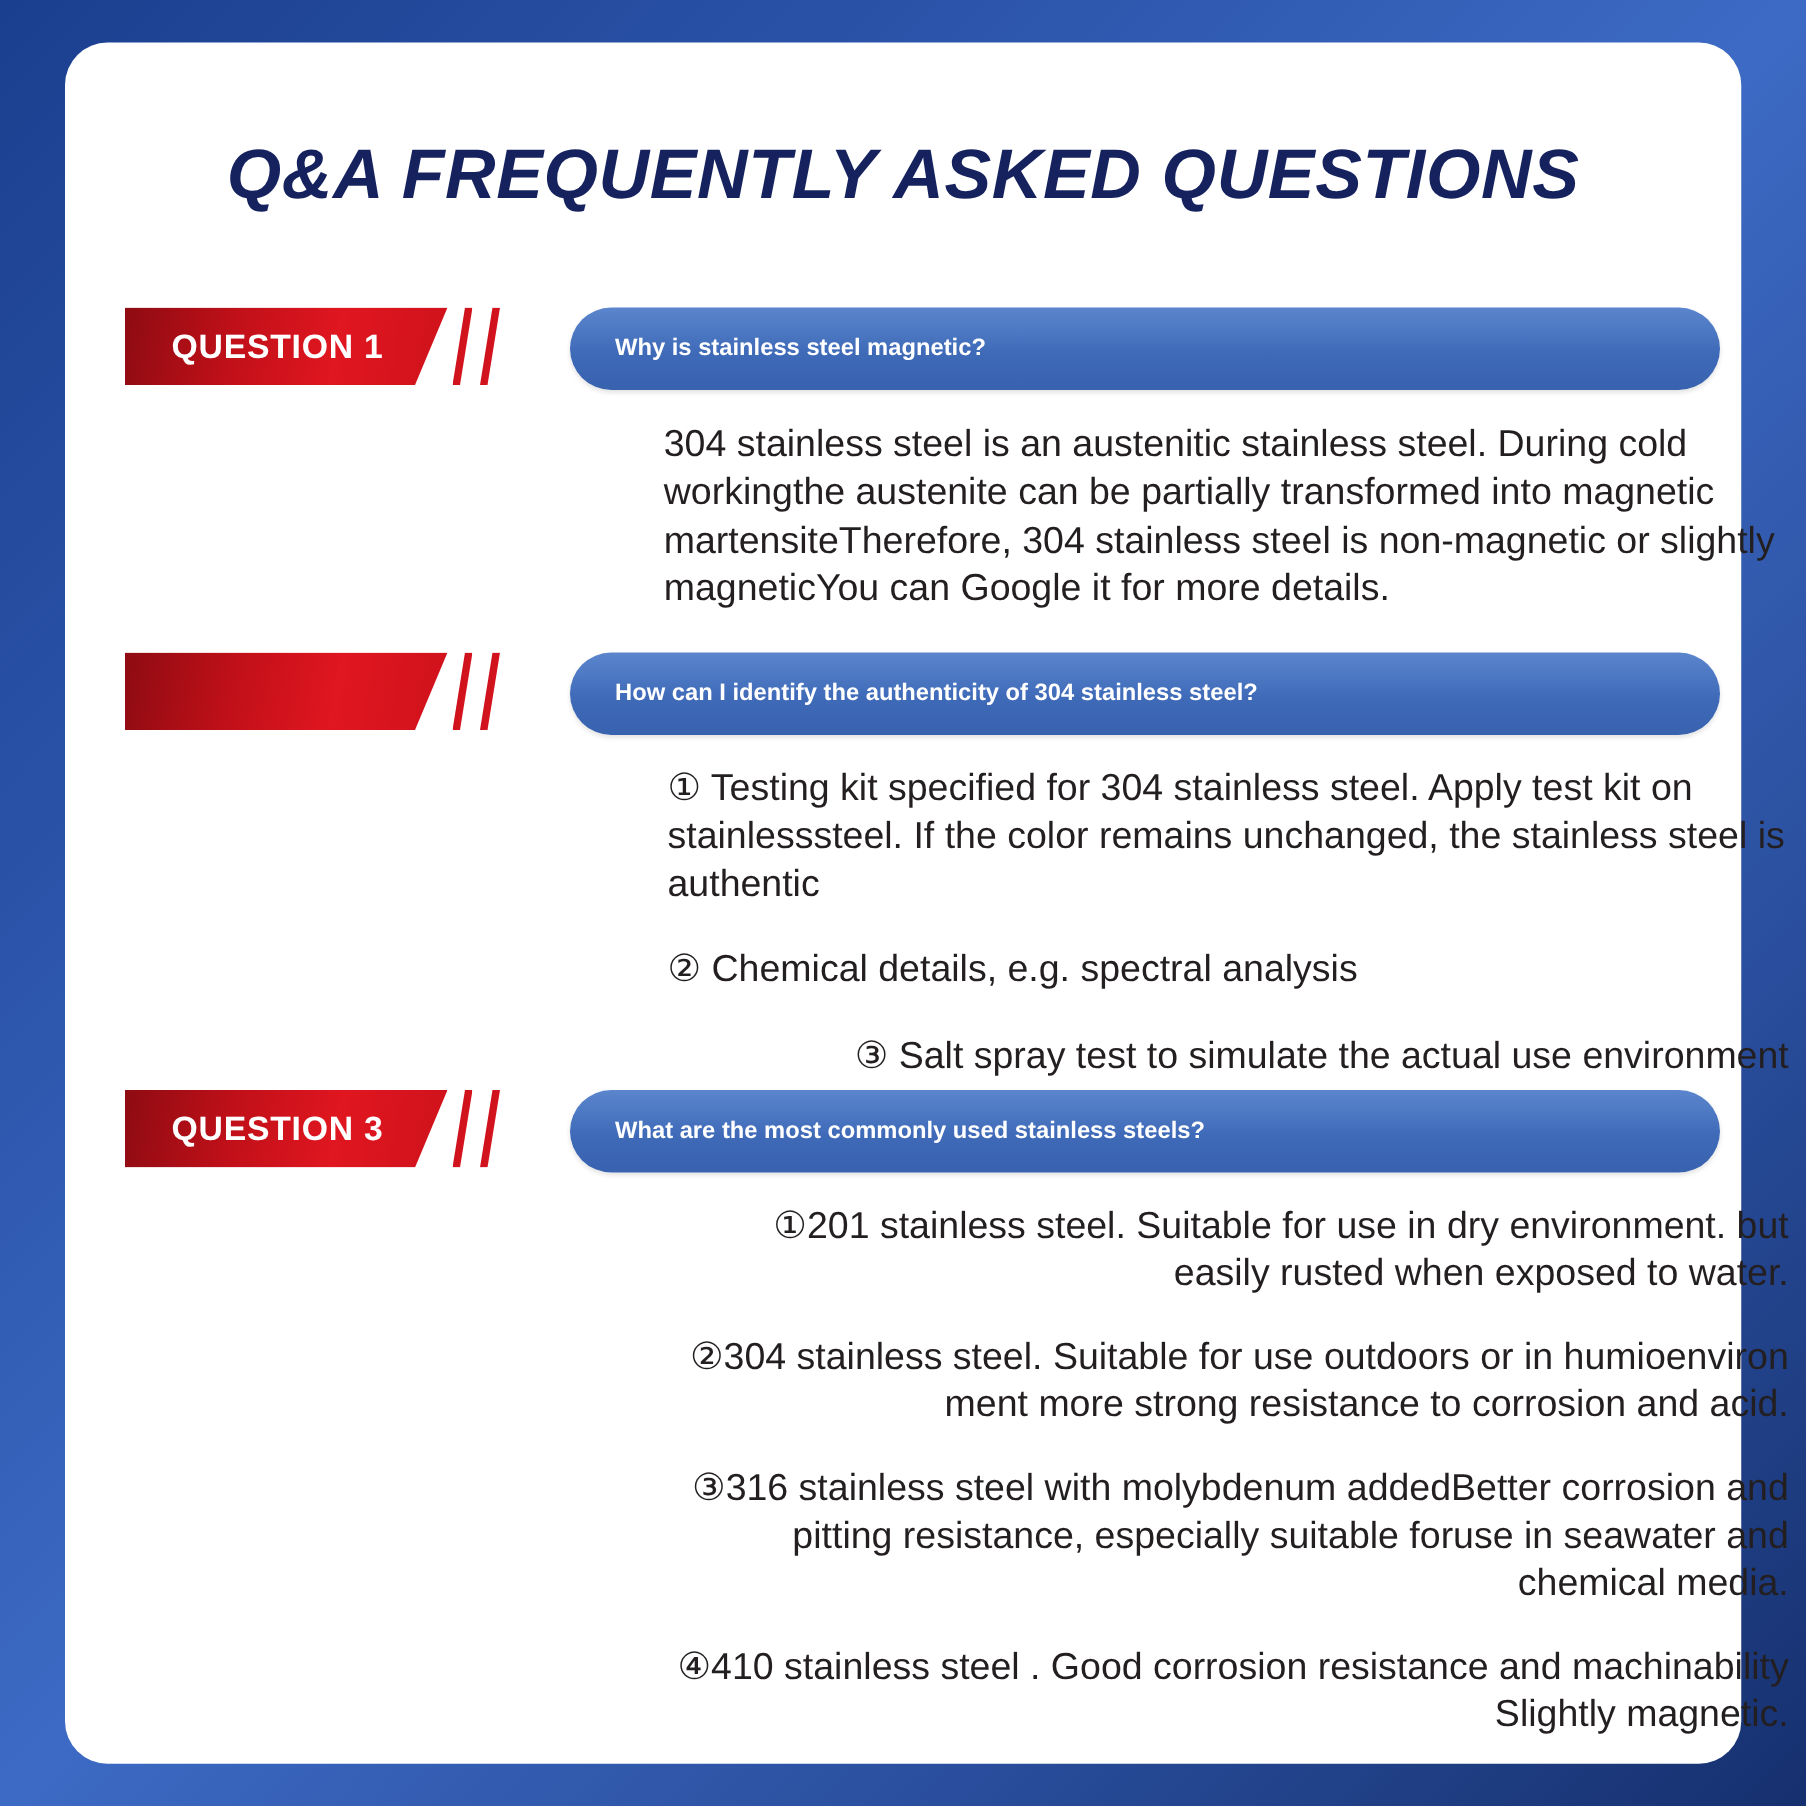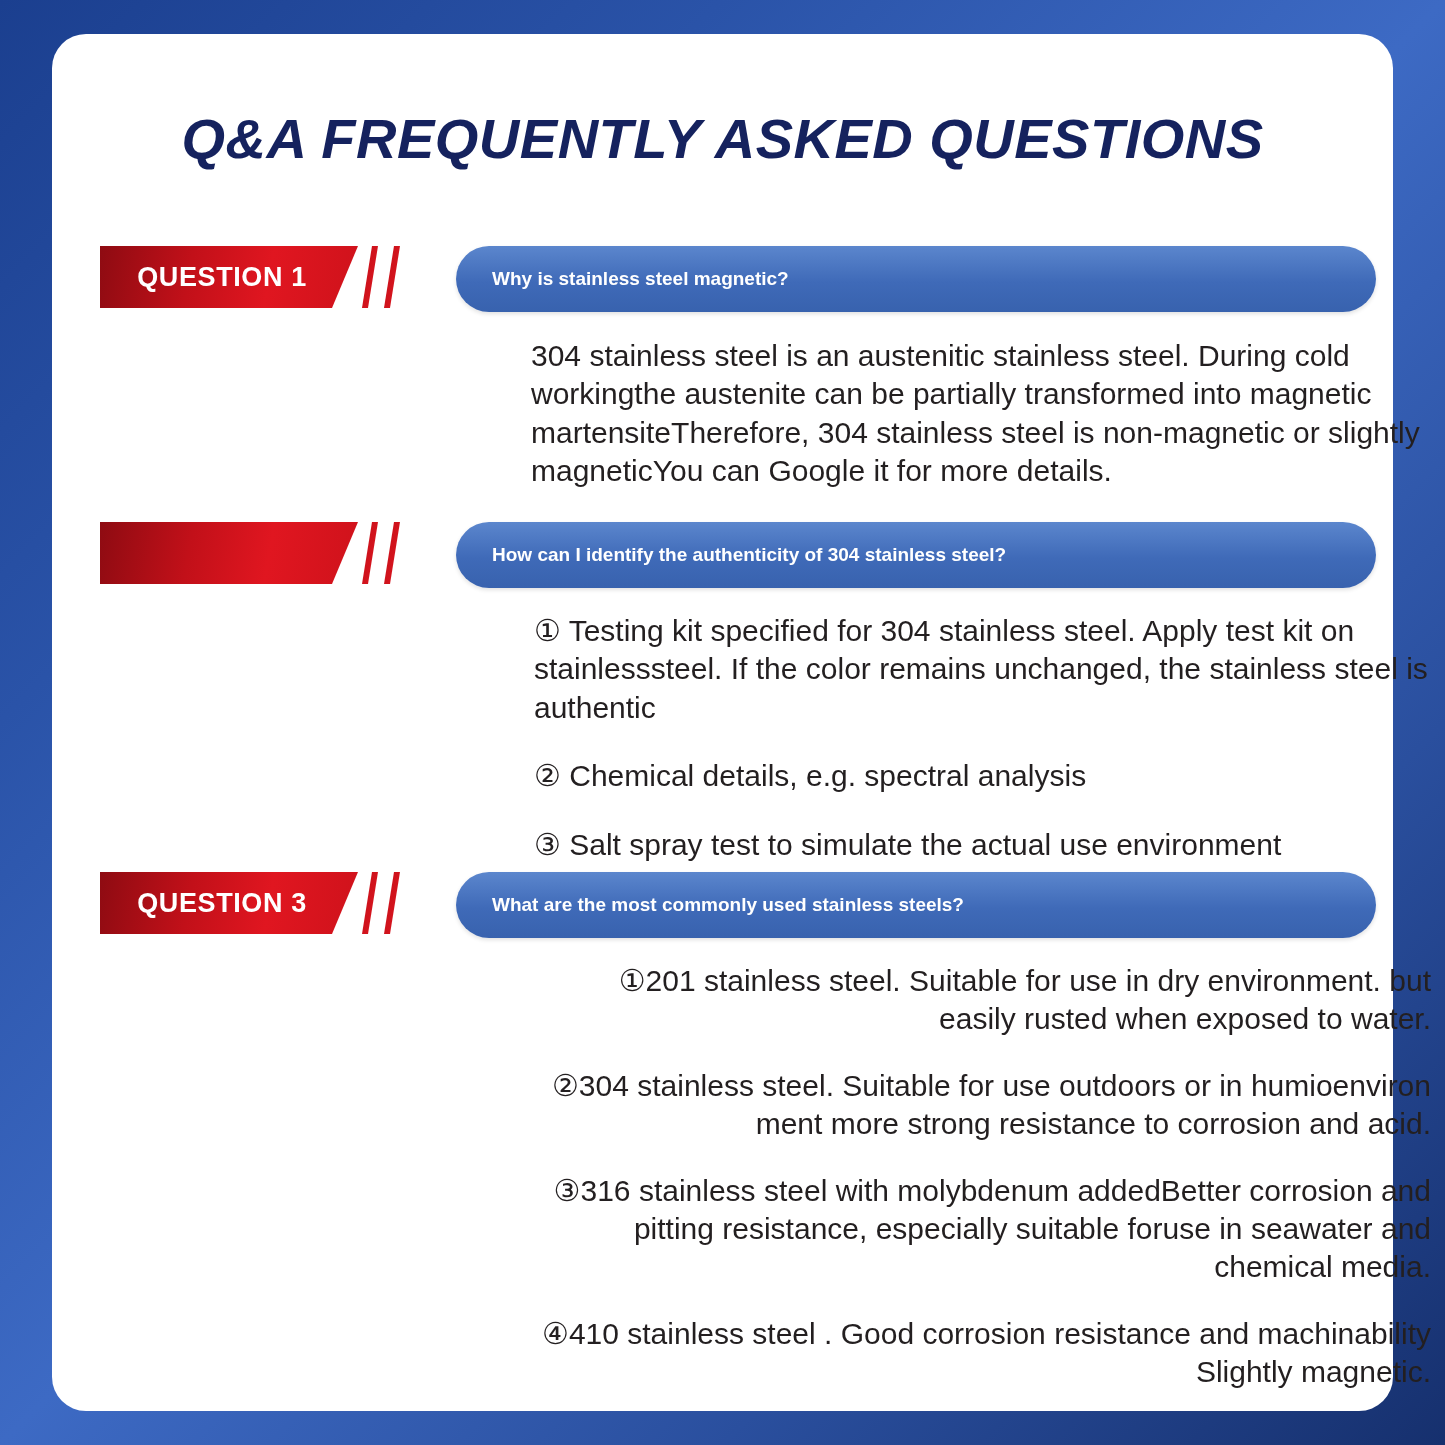--- a/index.html
+++ b/index.html
@@ -165,21 +165,21 @@
       <div class="slash2"></div>
     </div>
     <div class="pill">
       <div class="ptext">How can I identify the authenticity of 304 stainless steel?</div>
     </div>
   </div>
 
   <div class="body" style="top:578px;">
     <p class="indent">① Testing kit specified for 304 stainless steel. Apply test kit on stainlesssteel. If the color remains unchanged, the stainless steel is authentic</p>
     <p class="indent" style="margin-top:30px;">② Chemical details, e.g. spectral analysis</p>
-    <p class="indent" style="margin-top:30px;">③ Salt spray test to simulate the actual use environment</p>
+    <p class="indent" style="margin-top:30px;text-align:right;">③ Salt spray test to simulate the actual use environment</p>
   </div>
 
   <div class="qblock" style="top:838px;">
     <div class="ribbon">
       <div class="shape"></div>
       <div class="slash1"></div>
       <div class="slash2"></div>
       <div class="label">QUESTION 3</div>
     </div>
     <div class="pill">

